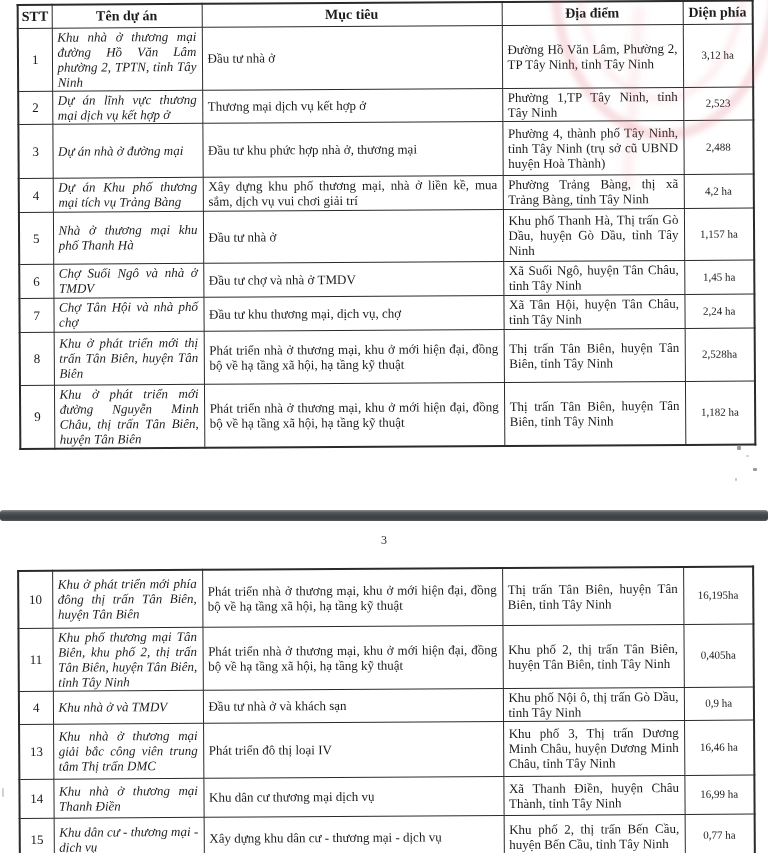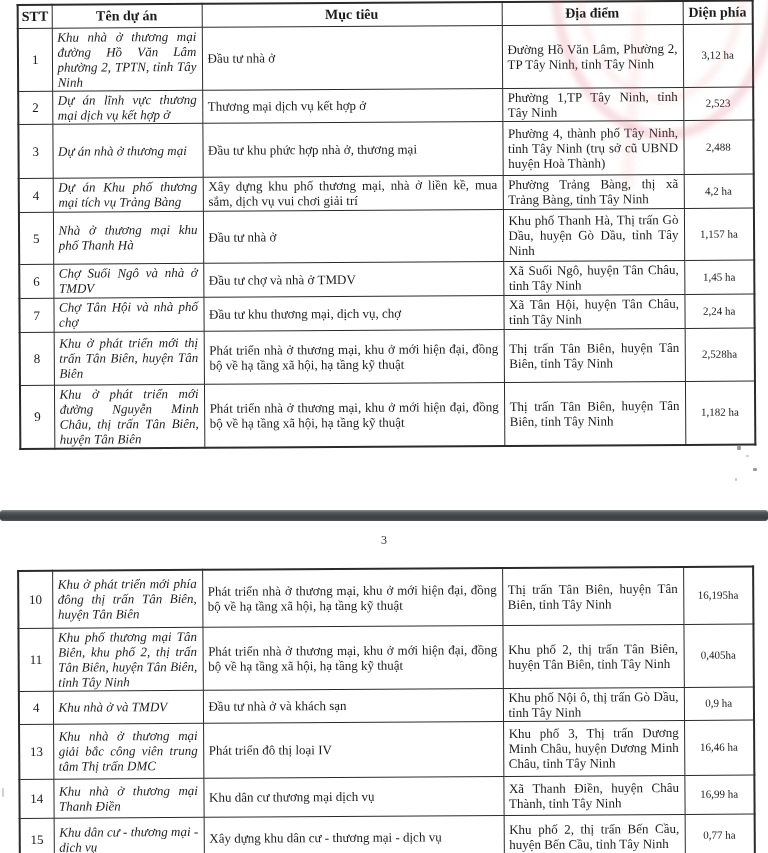--- a/index.html
+++ b/index.html
@@ -124,21 +124,21 @@
     </tr>
     <tr style="height:33px">
       <td class="c-stt">2</td>
       <td class="c-name">Dự án lĩnh vực thương mại dịch vụ kết hợp ở</td>
       <td class="c-obj">Thương mại dịch vụ kết hợp ở</td>
       <td class="c-loc">Phường 1,TP Tây Ninh, tỉnh Tây Ninh</td>
       <td class="c-area">2,523</td>
     </tr>
     <tr style="height:54px">
       <td class="c-stt">3</td>
-      <td class="c-name">Dự án nhà ở thương mại</td>
+      <td class="c-name">Dự án nhà ở đường mại</td>
       <td class="c-obj">Đầu tư khu phức hợp nhà ở, thương mại</td>
       <td class="c-loc">Phường 4, thành phố Tây Ninh, tỉnh Tây Ninh (trụ sở cũ UBND huyện Hoà Thành)</td>
       <td class="c-area">2,488</td>
     </tr>
     <tr style="height:34px">
       <td class="c-stt">4</td>
       <td class="c-name">Dự án Khu phố thương mại tích vụ Trảng Bàng</td>
       <td class="c-obj">Xây dựng khu phố thương mại, nhà ở liền kề, mua sắm, dịch vụ vui chơi giải trí</td>
       <td class="c-loc">Phường Trảng Bàng, thị xã Trảng Bàng, tỉnh Tây Ninh</td>
       <td class="c-area">4,2 ha</td>

